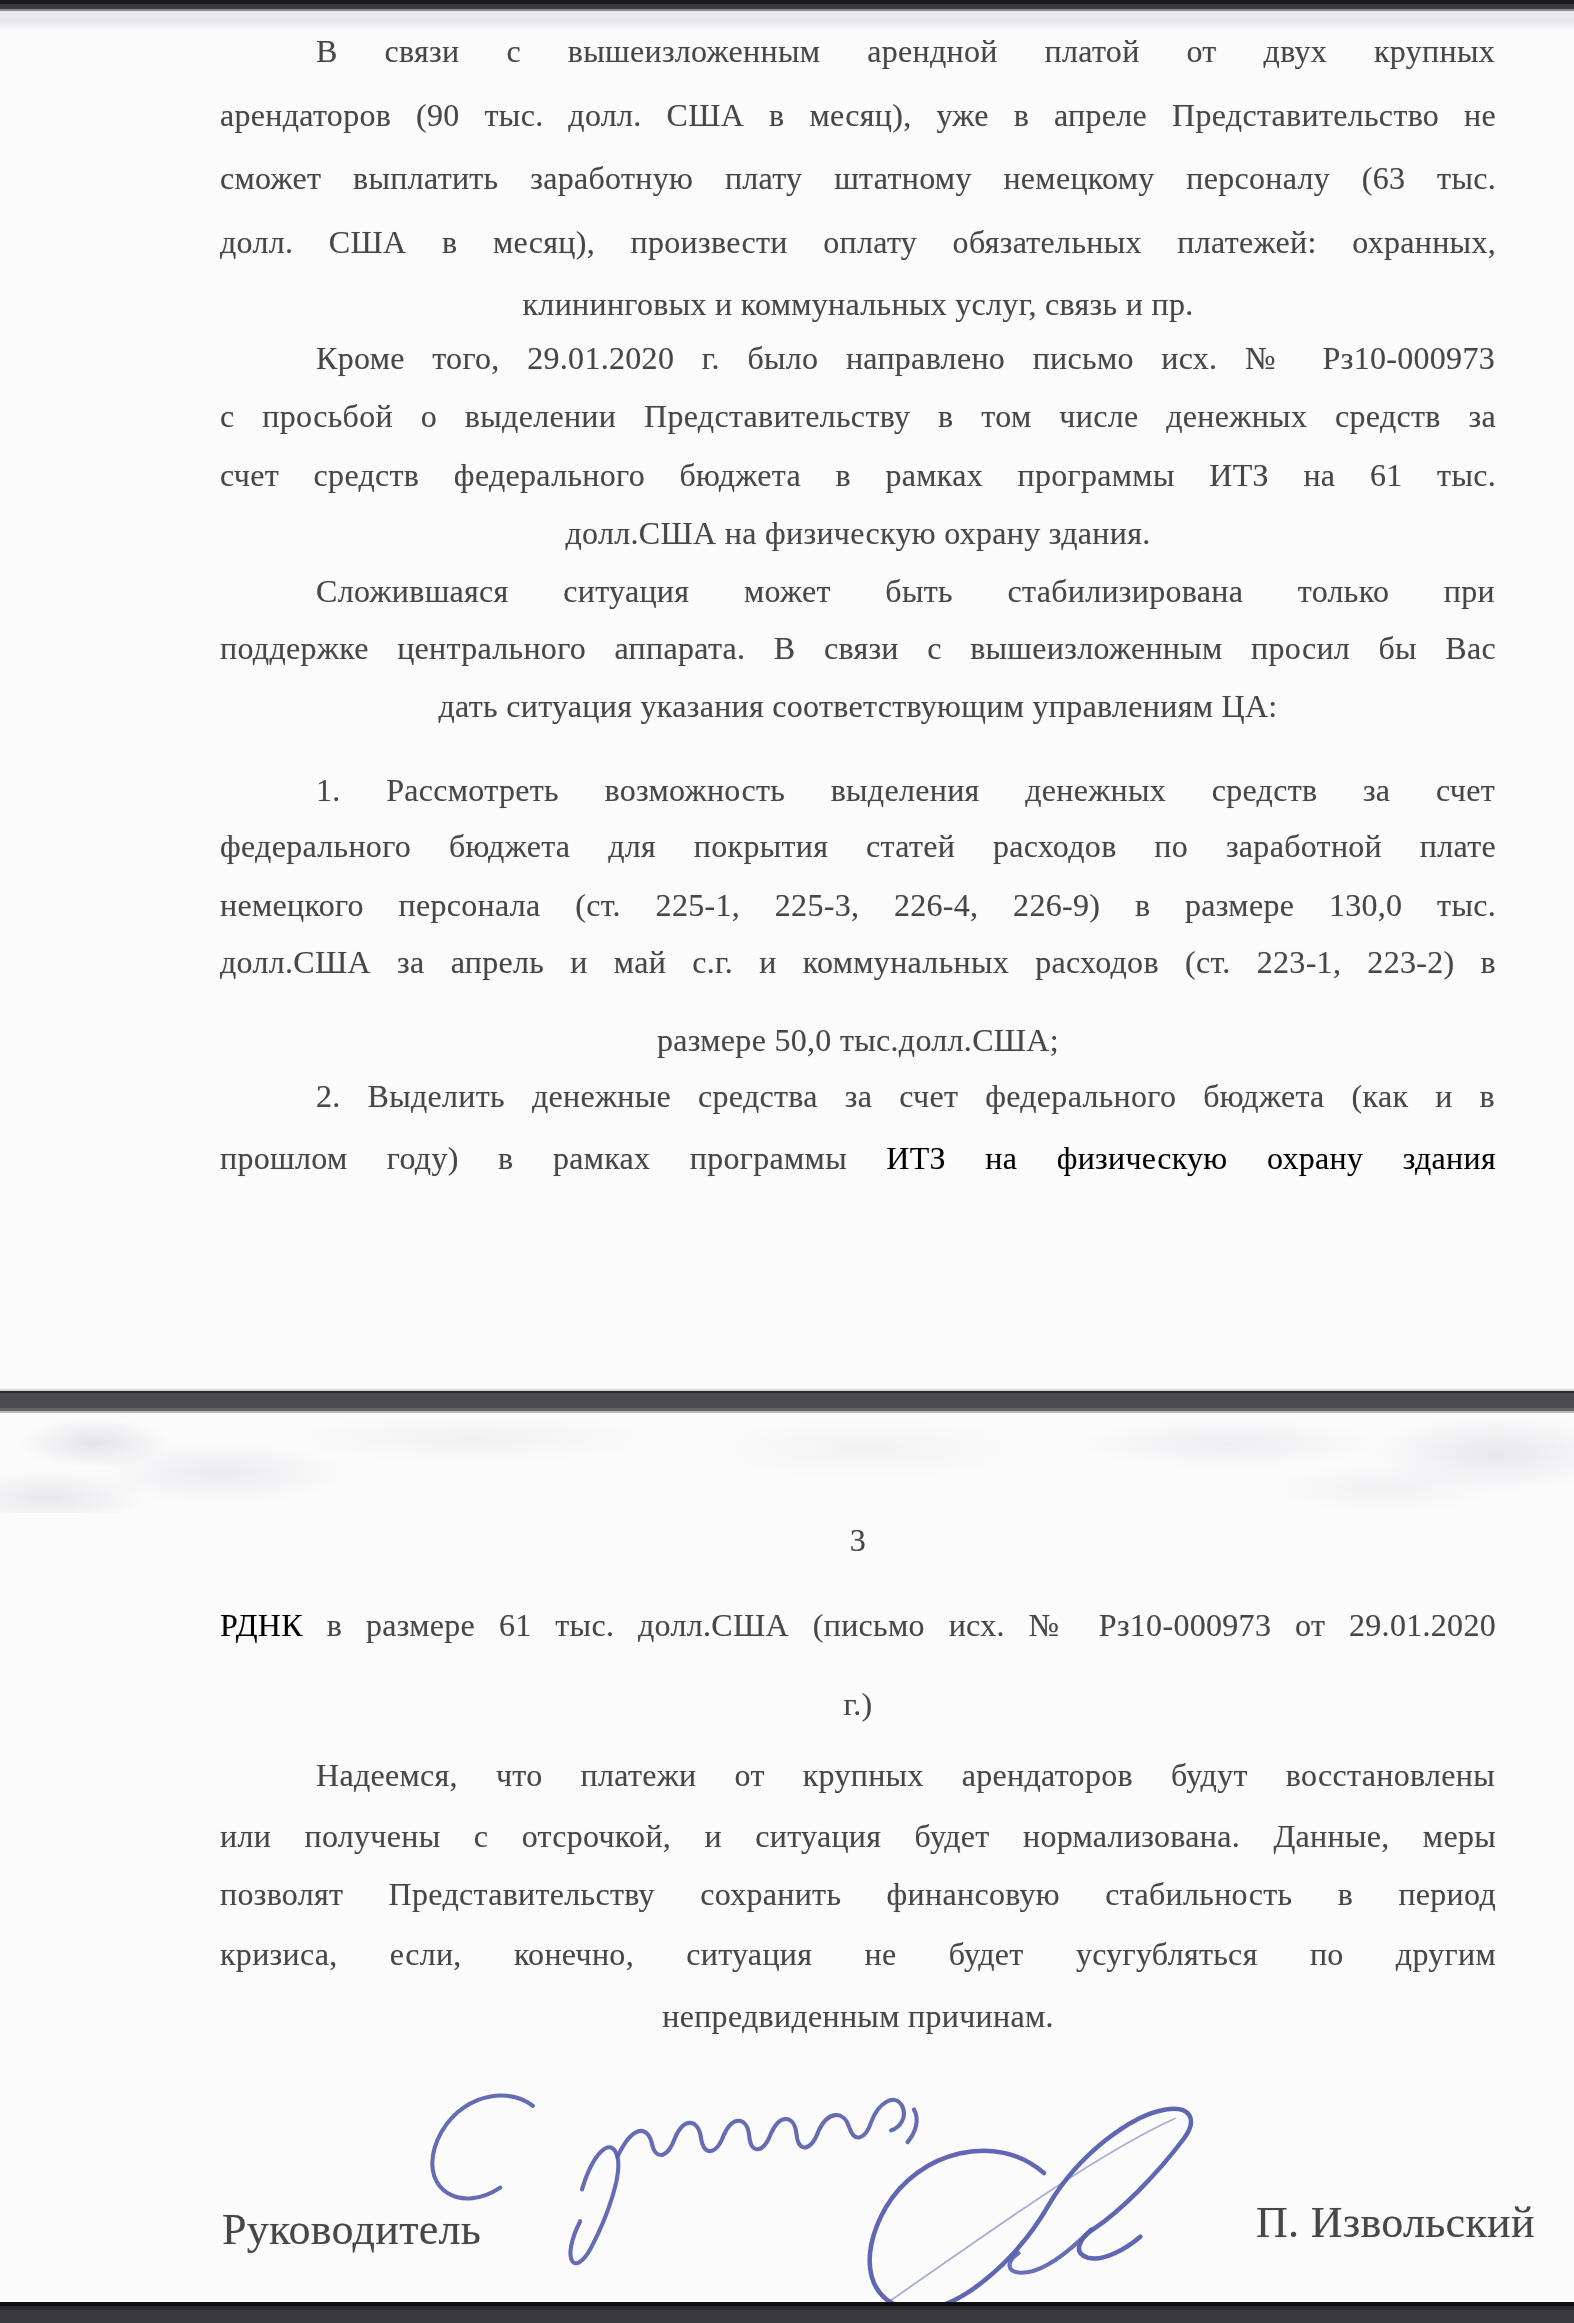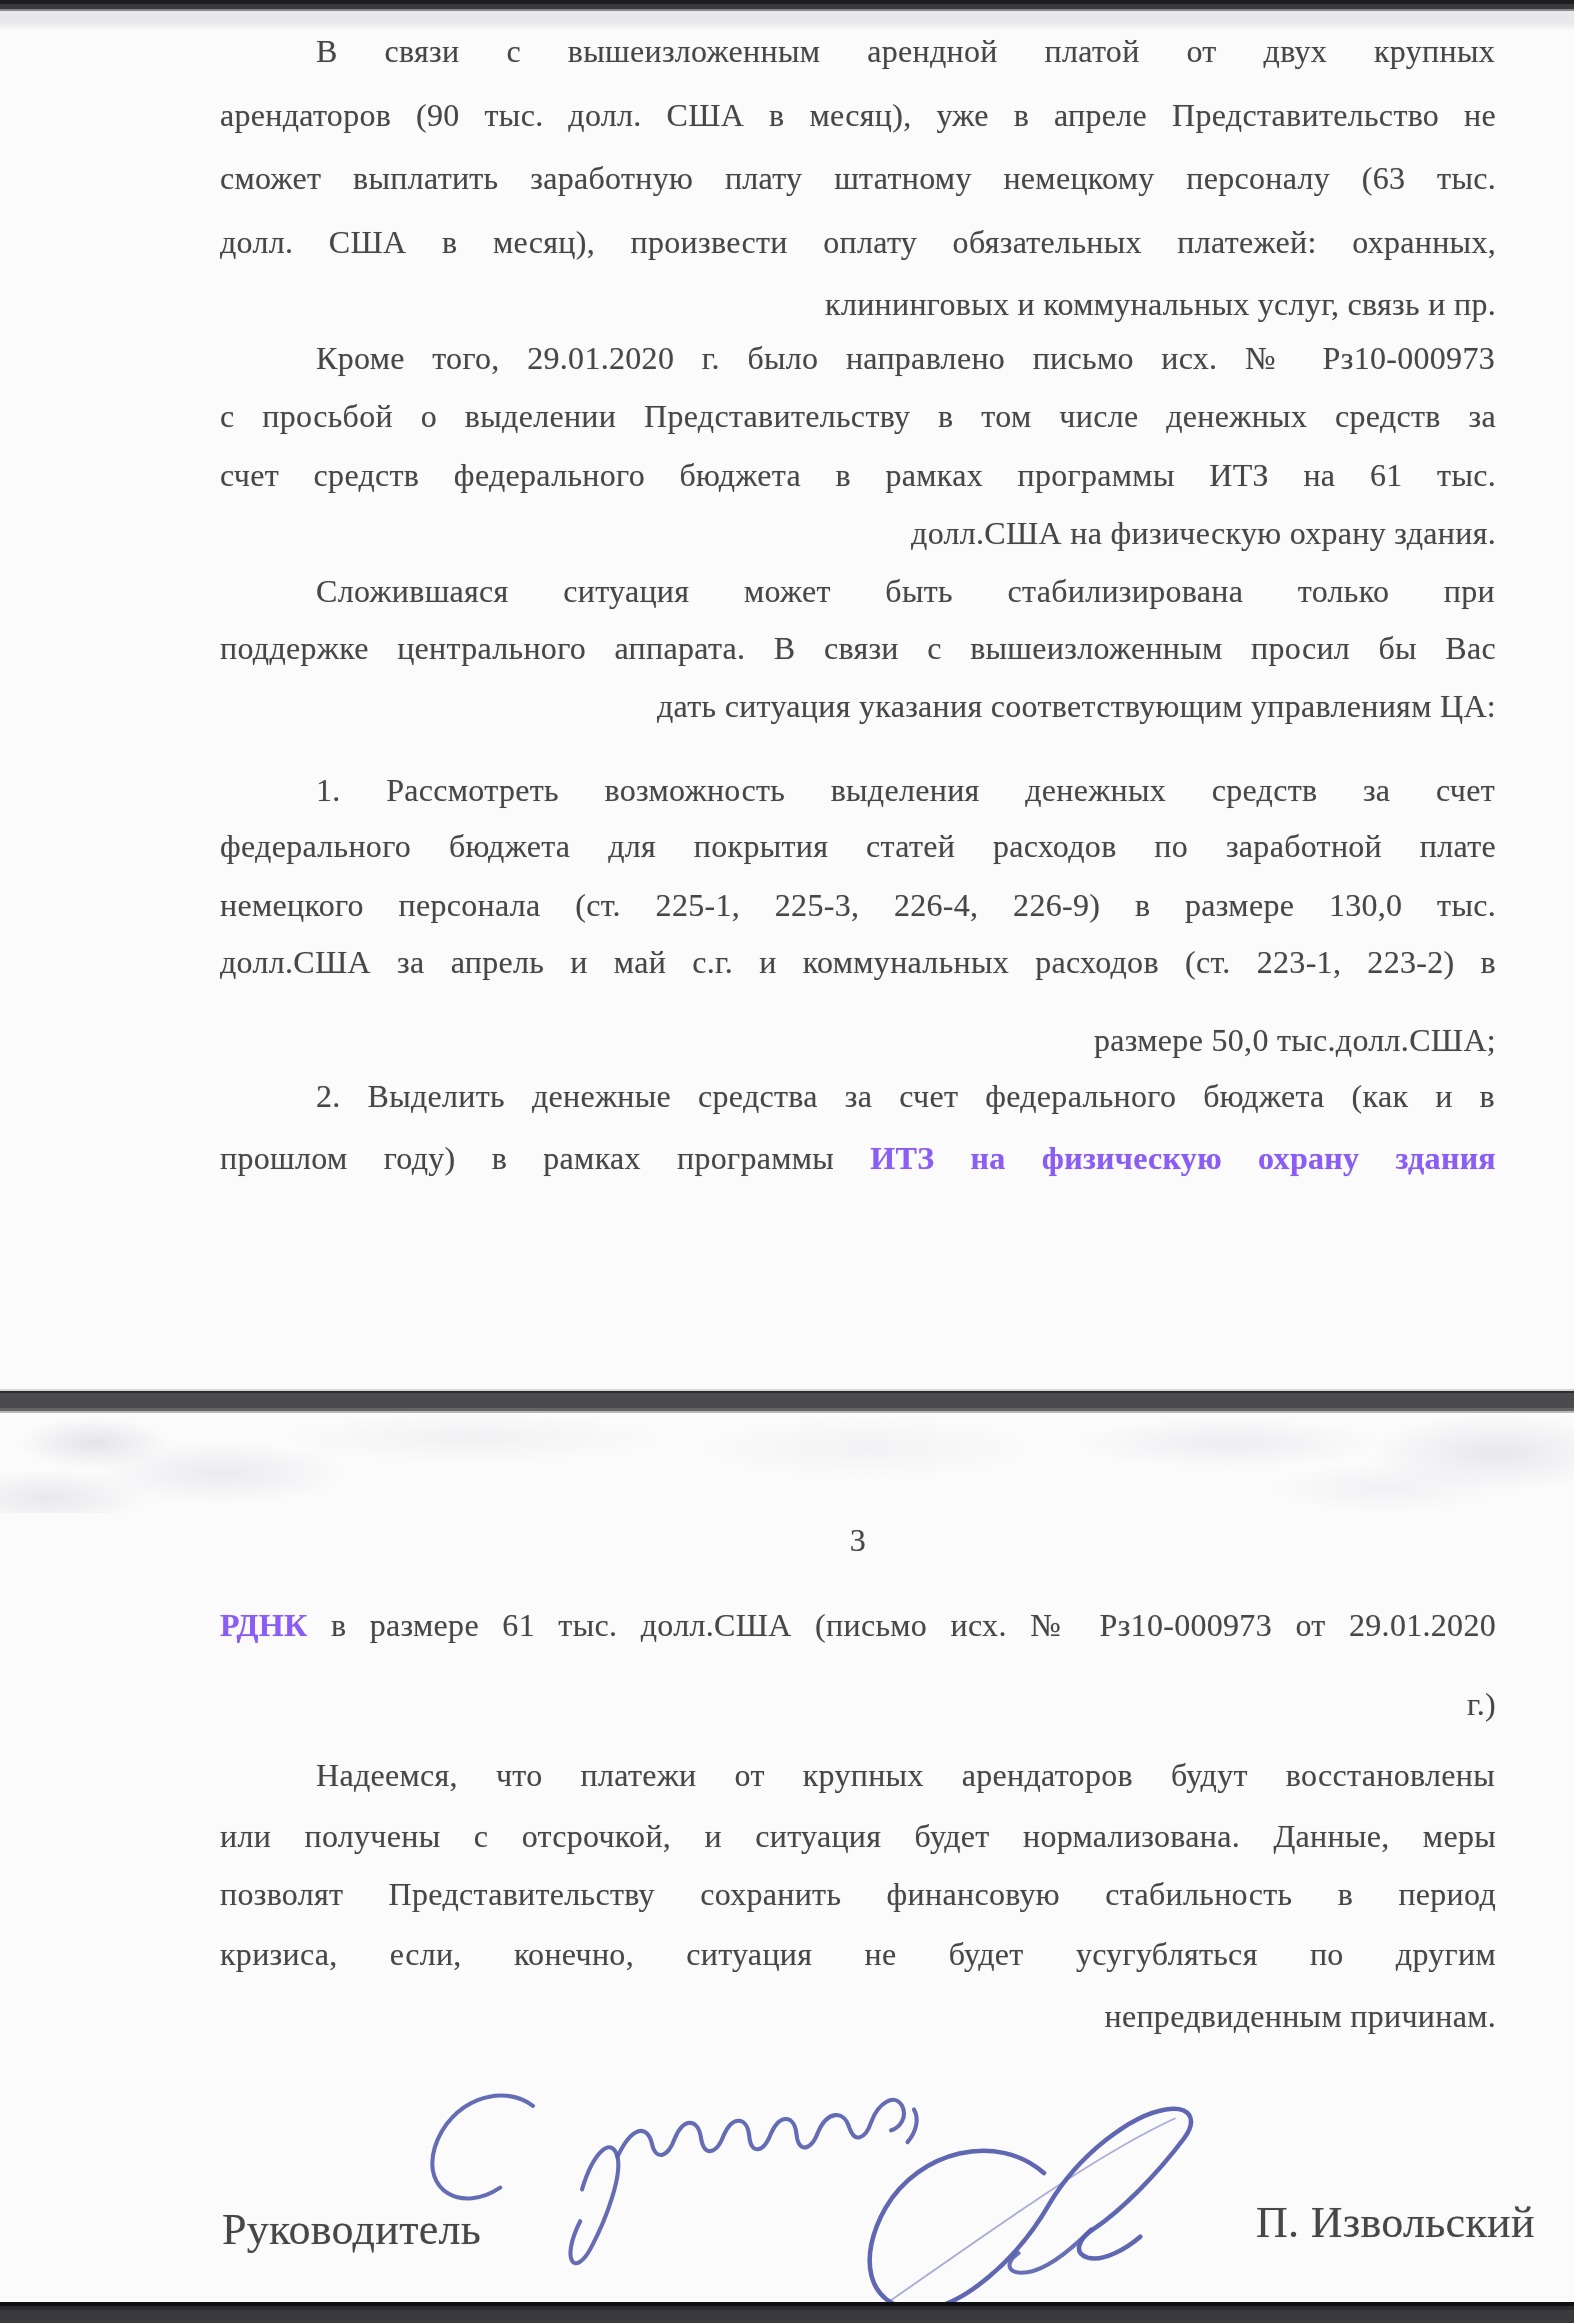--- a/index.html
+++ b/index.html
@@ -32,25 +32,25 @@
       radial-gradient(ellipse 236px 45px at 55% 35%,rgba(130,130,140,.07),transparent 70%),
       radial-gradient(ellipse 218px 36px at 78% 30%,rgba(120,120,135,.10),transparent 70%),
       radial-gradient(ellipse 182px 55px at 95% 40%,rgba(115,115,130,.14),transparent 70%),
       radial-gradient(ellipse 164px 36px at 88% 75%,rgba(125,125,140,.08),transparent 70%);
   }
   
   .ln{
     position:absolute;left:220px;width:1276px;
     font-size:32px;line-height:40px;letter-spacing:0.3px;
     text-shadow:0 0 0.9px rgba(80,80,80,.38);
-    text-align:right;
+    text-align:center;
   }
   .j{text-align:justify;text-align-last:justify;}
   .ind{padding-left:96px;box-sizing:content-box;width:1179px;}
-  .ln b{font-weight:700;color:#8b5cf6;}
+  .ln b{font-weight:400;color:#000000;}
   .pgnum{
     position:absolute;left:220px;width:1276px;top:1522px;
     font-size:32px;text-align:center;letter-spacing:0.3px;
     text-shadow:0 0 0.9px rgba(80,80,80,.38);
   }
   .signoff-role{position:absolute;left:222px;top:2204px;font-size:44px;letter-spacing:0.3px;text-shadow:0 0 0.9px rgba(80,80,80,.38);}
   .signoff-name{position:absolute;left:1256px;top:2197px;font-size:44px;letter-spacing:0.3px;text-shadow:0 0 0.9px rgba(80,80,80,.38);}
   .sig-svg{position:absolute;left:0;top:0;width:1575px;height:2324px;pointer-events:none;}
   .sr{position:absolute;width:0.9px;height:0.9px;overflow:hidden;clip:rect(0 0 0 0);white-space:nowrap;}
 </style>

